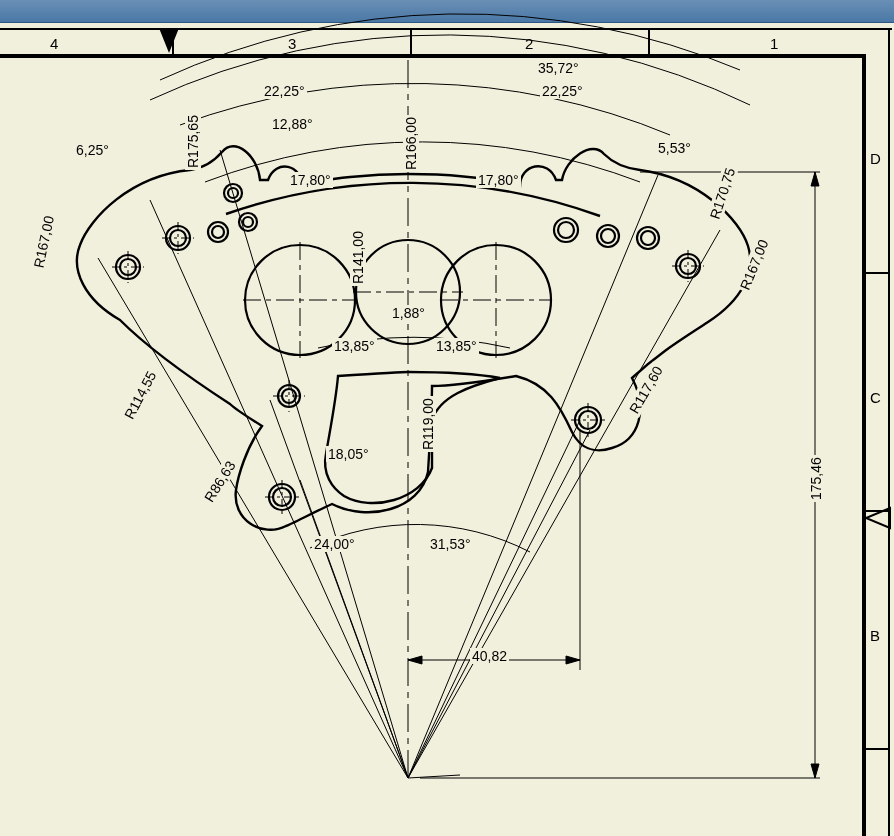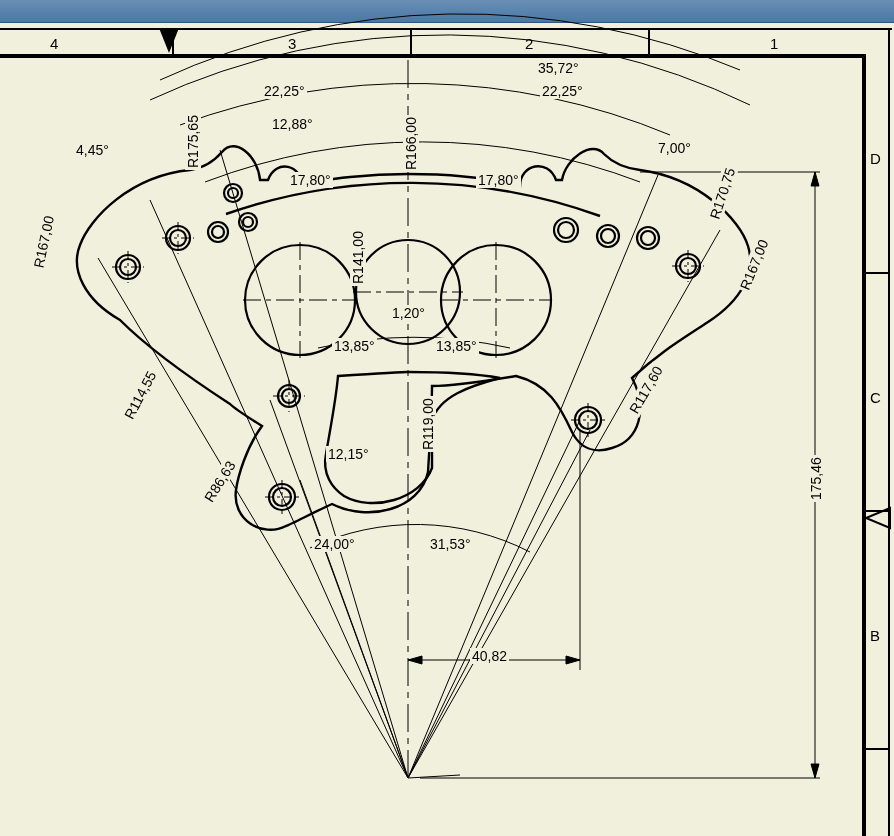--- a/index.html
+++ b/index.html
@@ -205,39 +205,39 @@
     </g>
   </g>
 
   </g>
 </svg>
 
 <span class="dim" style="left:536px;top:60px">35,72°</span>
 <span class="dim" style="left:262px;top:83px">22,25°</span>
 <span class="dim" style="left:540px;top:83px">22,25°</span>
 <span class="dim" style="left:270px;top:116px">12,88°</span>
-<span class="dim" style="left:656px;top:140px">7,00°</span>
-<span class="dim" style="left:74px;top:142px">4,45°</span>
+<span class="dim" style="left:656px;top:140px">5,53°</span>
+<span class="dim" style="left:74px;top:142px">6,25°</span>
 <span class="dim" style="left:288px;top:172px">17,80°</span>
 <span class="dim" style="left:476px;top:172px">17,80°</span>
 
 <span class="dim rot90" style="left:403px;top:172px">R166,00</span>
 <span class="dim rot90" style="left:185px;top:170px">R175,65</span>
 <span class="dim" style="left:706px;top:218px;transform:rotate(-72deg);transform-origin:left top">R170,75</span>
 <span class="dim" style="left:30px;top:268px;transform:rotate(-78deg);transform-origin:left top">R167,00</span>
 <span class="dim" style="left:736px;top:288px;transform:rotate(-68deg);transform-origin:left top">R167,00</span>
 <span class="dim rot90" style="left:350px;top:286px">R141,00</span>
 
-<span class="dim" style="left:390px;top:305px">1,20°</span>
+<span class="dim" style="left:390px;top:305px">1,88°</span>
 <span class="dim" style="left:332px;top:338px">13,85°</span>
 <span class="dim" style="left:434px;top:338px">13,85°</span>
 
 <span class="dim" style="left:120px;top:416px;transform:rotate(-62deg);transform-origin:left top">R114,55</span>
 <span class="dim" style="left:625px;top:410px;transform:rotate(-60deg);transform-origin:left top">R117,60</span>
 <span class="dim rot90" style="left:420px;top:452px">R119,00</span>
-<span class="dim" style="left:326px;top:446px">12,15°</span>
+<span class="dim" style="left:326px;top:446px">18,05°</span>
 <span class="dim" style="left:200px;top:498px;transform:rotate(-58deg);transform-origin:left top">R86,63</span>
 
 <span class="dim" style="left:312px;top:536px">24,00°</span>
 <span class="dim" style="left:428px;top:536px">31,53°</span>
 
 <span class="dim" style="left:470px;top:648px">40,82</span>
 <span class="dim rot90" style="left:808px;top:502px">175,46</span>
 
 </body></html>

